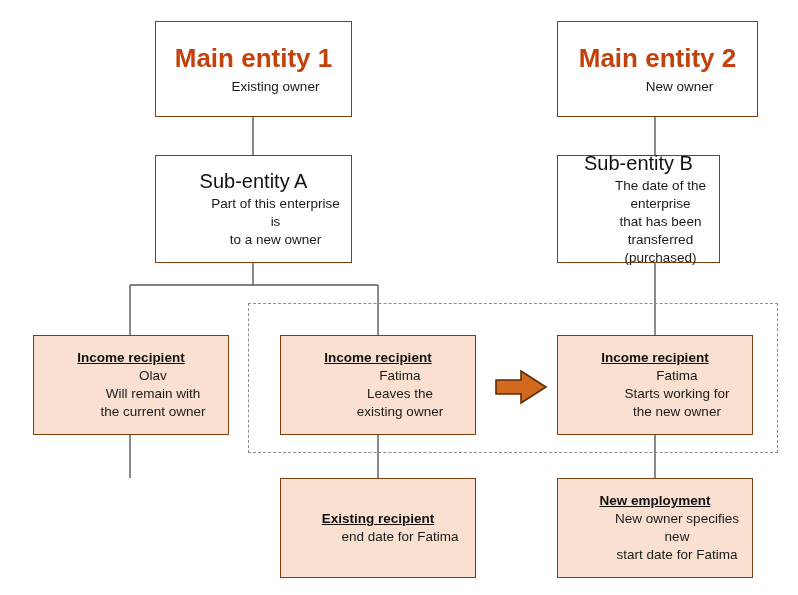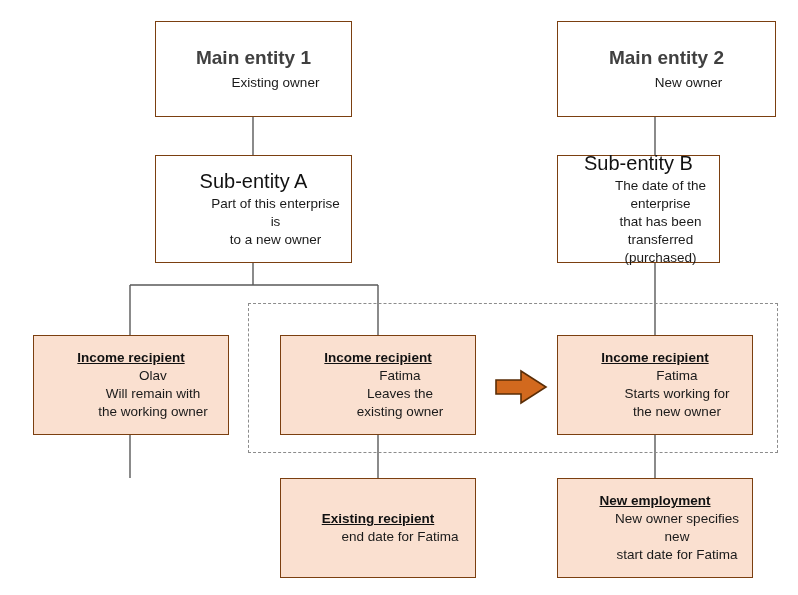--- a/index.html
+++ b/index.html
@@ -39,23 +39,23 @@
     padding: 2px 6px;
   }
   .node.white {
     background: #ffffff;
   }
   .node.peach {
     background: #fae0d0;
   }
   .title-bold {
     font-weight: bold;
-    font-size: 19px;
+    font-size: 26px;
     line-height: 1.3;
-    color: #404040;
+    color: #c2410c;
     margin-bottom: 3px;
   }
   .title-light {
     font-weight: normal;
     font-size: 20px;
     line-height: 1.25;
     color: #111111;
     margin-bottom: 1px;
   }
   .title-small-bold {
@@ -110,21 +110,21 @@
 
   <div class="dashed-region" style="left:248px; top:303px; width:530px; height:150px;"></div>
 
   <div class="node white" style="left:155px; top:21px; width:197px; height:96px;">
     <div class="title-bold">Main entity 1</div>
     <div class="sub">
       <span class="sub-line">Existing owner</span>
     </div>
   </div>
 
-  <div class="node white" style="left:557px; top:21px; width:219px; height:96px;">
+  <div class="node white" style="left:557px; top:21px; width:201px; height:96px;">
     <div class="title-bold">Main entity 2</div>
     <div class="sub">
       <span class="sub-line">New owner</span>
     </div>
   </div>
 
   <div class="node white" style="left:155px; top:155px; width:197px; height:108px;">
     <div class="title-light">Sub-entity A</div>
     <div class="sub">
       <span class="sub-line">Part of this enterprise is</span>
@@ -139,21 +139,21 @@
       <span class="sub-line">that has been transferred</span>
       <span class="sub-line">(purchased)</span>
     </div>
   </div>
 
   <div class="node peach" style="left:33px; top:335px; width:196px; height:100px;">
     <div class="title-small-bold">Income recipient</div>
     <div class="sub">
       <span class="sub-line">Olav</span>
       <span class="sub-line">Will remain with</span>
-      <span class="sub-line">the working owner</span>
+      <span class="sub-line">the current owner</span>
     </div>
   </div>
 
   <div class="node peach" style="left:280px; top:335px; width:196px; height:100px;">
     <div class="title-small-bold">Income recipient</div>
     <div class="sub">
       <span class="sub-line">Fatima</span>
       <span class="sub-line">Leaves the</span>
       <span class="sub-line">existing owner</span>
     </div>

